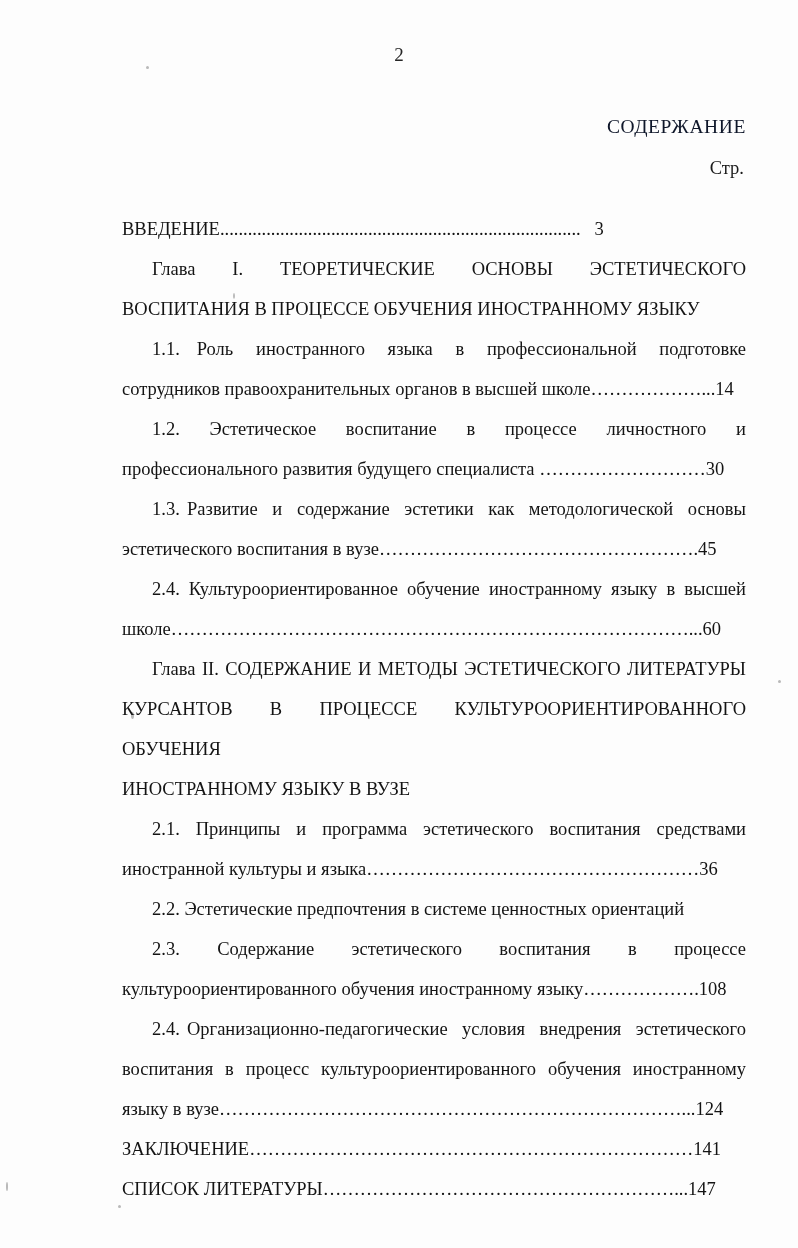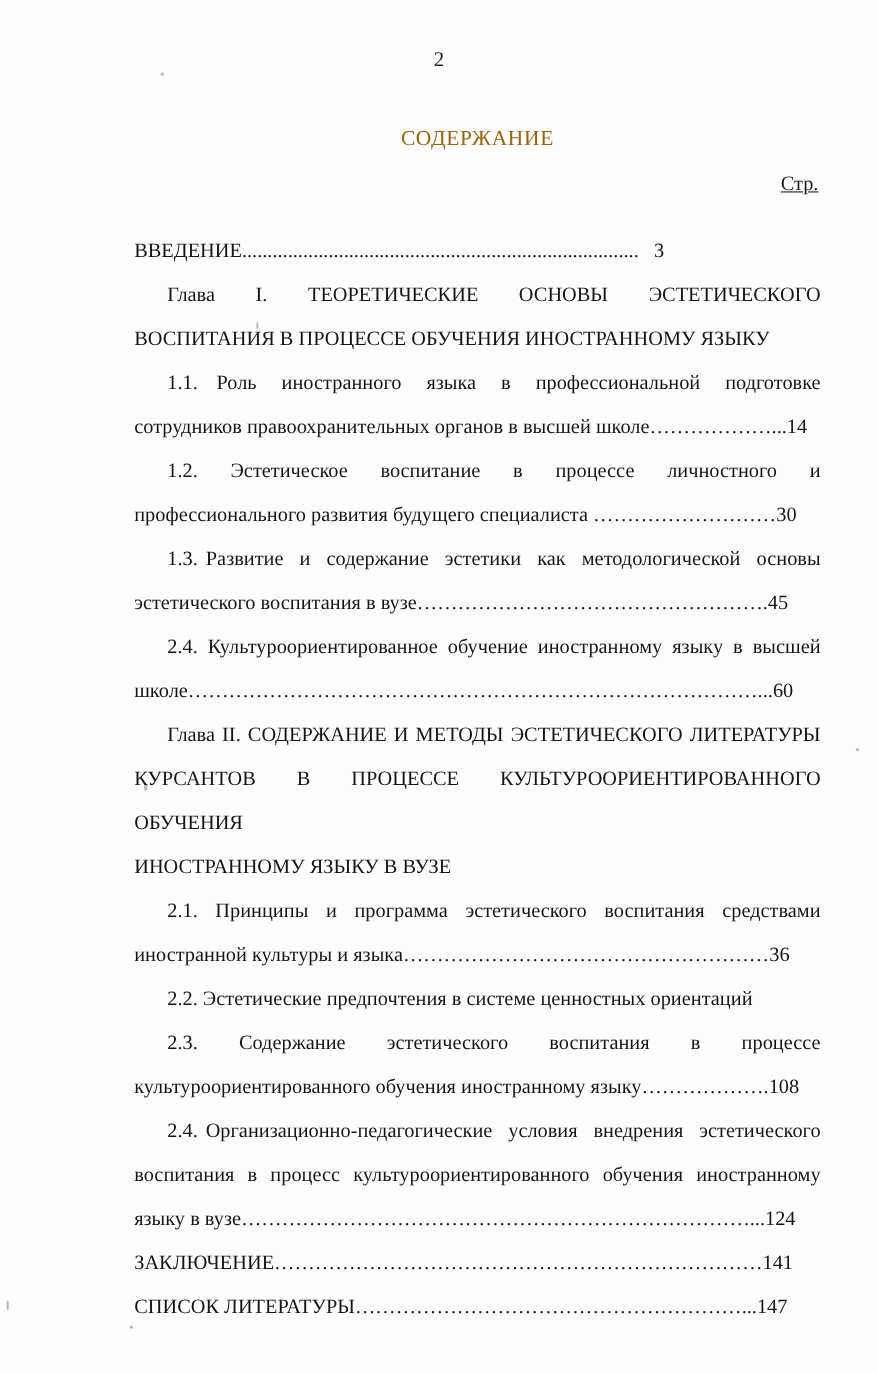--- a/index.html
+++ b/index.html
@@ -25,33 +25,32 @@
     font-size: 19px;
     color: #262626;
   }
   .content {
     position: absolute;
     left: 122px;
     top: 116px;
     width: 624px;
   }
   .doc-title {
-    text-align: center;
+    text-align: right;
     font-size: 19.5px;
     letter-spacing: 0.6px;
-    color: #a16207;
+    color: #0f172a;
     margin: 0 0 20px 0;
   }
   .str-label {
     text-align: right;
     font-size: 18.5px;
     margin: 0 0 30px 0;
     padding-right: 2px;
     color: #1a1a1a;
-    text-decoration: underline;
   }
   .toc-line {
     font-size: 18.5px;
     line-height: 40px;
     text-align: justify;
     text-justify: inter-word;
     margin: 0;
     color: #141414;
     white-space: pre-wrap;
   }

